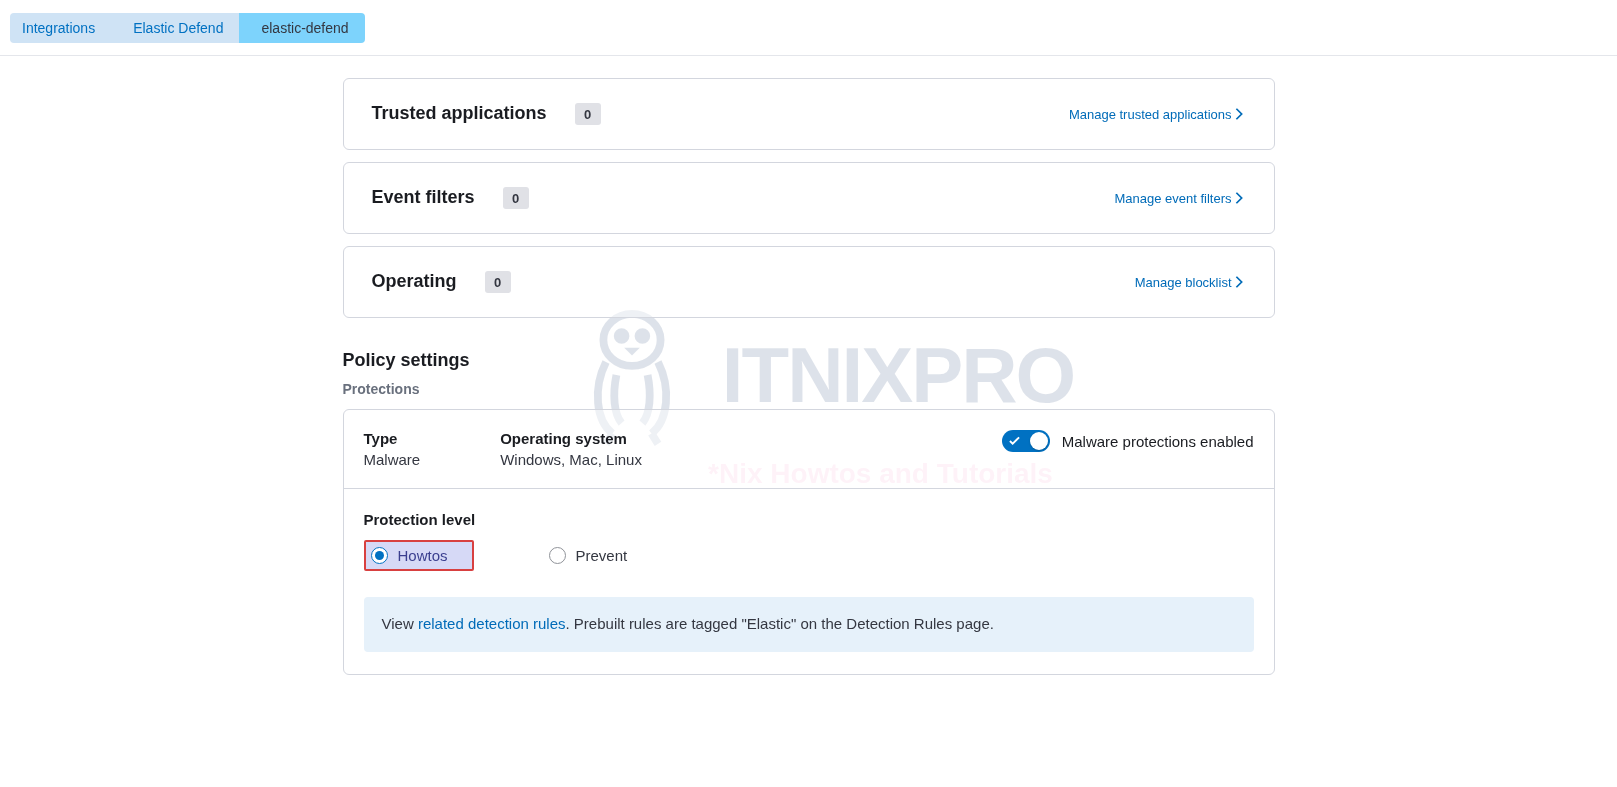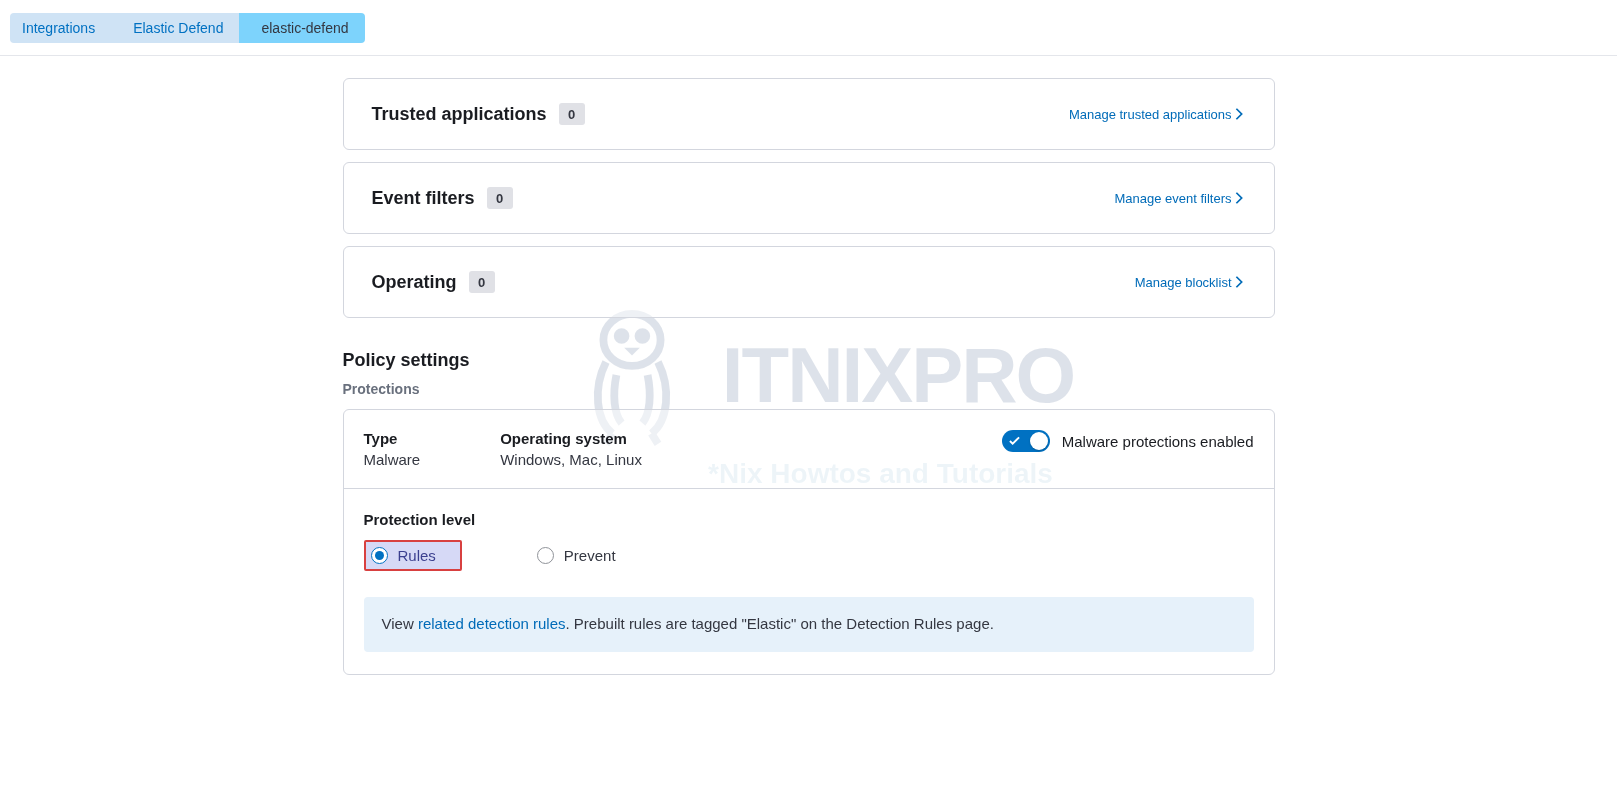--- a/index.html
+++ b/index.html
@@ -97,22 +97,21 @@
     background: rgba(255,255,255,0.5);
   }
   .card-row {
     display: flex;
     align-items: center;
     justify-content: space-between;
     padding: 24px 28px;
   }
   .card-title-group {
     display: flex;
-    align-items: center;
-    gap: 12px;
+    gap: 28px;
   }
   .card-title {
     font-size: 18px;
     font-weight: 700;
     color: #1a1c21;
   }
   .badge {
     display: inline-flex;
     align-items: center;
     justify-content: center;
@@ -318,21 +317,21 @@
   .watermark .wm-main {
     font-size: 78px;
     font-weight: 800;
     color: #1a3a6e;
     letter-spacing: -2px;
     line-height: 1;
   }
   .watermark .wm-sub {
     font-size: 28px;
     font-weight: 700;
-    color: #0369a1;
+    color: #ec4899;
     margin-top: 8px;
     margin-left: 120px;
   }
   .watermark svg {
     width: 130px;
     height: 150px;
     color: #1a3a6e;
   }
 </style>
 </head>
@@ -444,21 +443,21 @@
         <span class="toggle-label">Malware protections enabled</span>
       </div>
     </div>
 
     <div class="policy-body">
       <div class="protection-level-label">Protection level</div>
 
       <div class="radio-row">
         <div class="radio-option selected-highlight">
           <span class="radio checked"></span>
-          <span class="radio-label">Rules</span>
+          <span class="radio-label">Howtos</span>
         </div>
         <div class="radio-option">
           <span class="radio"></span>
           <span class="radio-label">Prevent</span>
         </div>
       </div>
 
 
       <div class="callout">
         <span>View </span><a>related detection rules</a><span>. Prebuilt rules are tagged "Elastic" on the Detection Rules page.</span>

